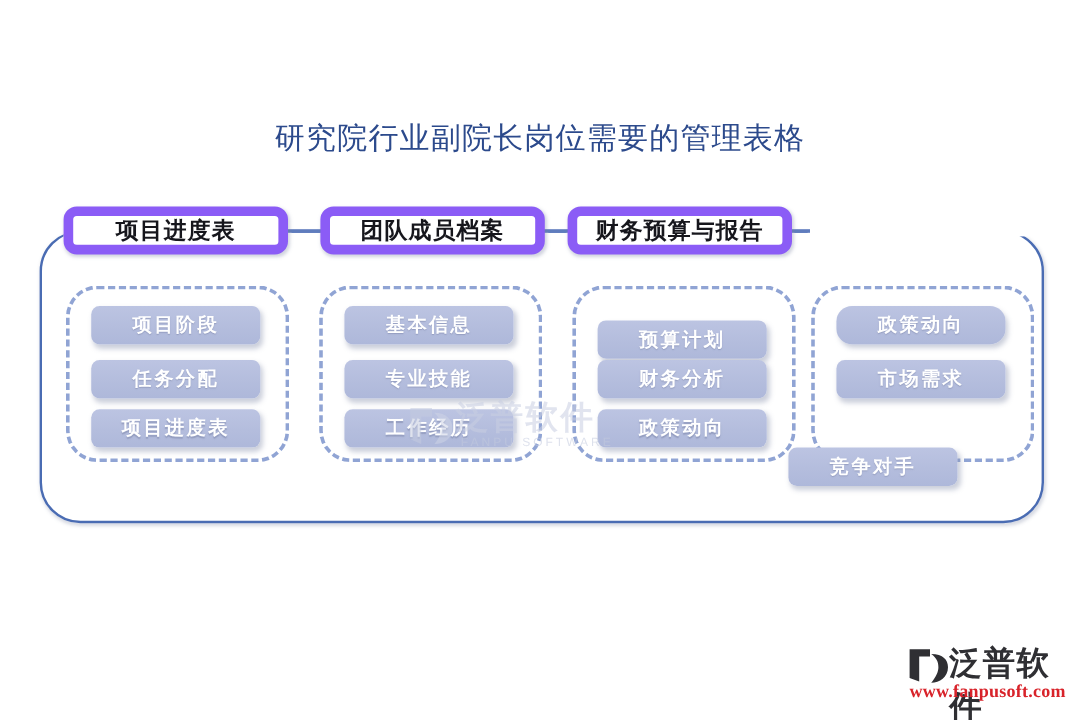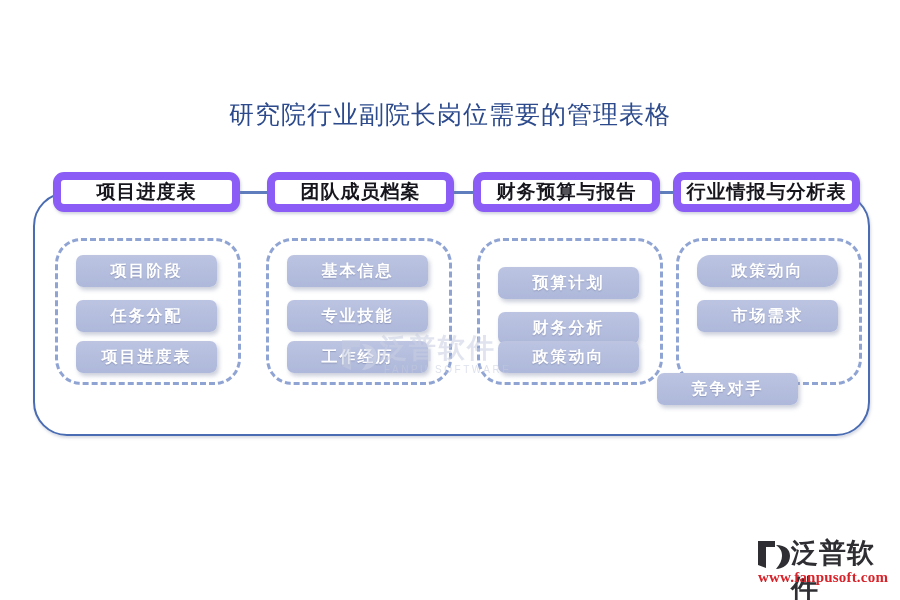--- a/index.html
+++ b/index.html
@@ -205,30 +205,27 @@
     <span>工作经历</span>
   </div>
 
   <div class="header-box" style="left:473px;top:172px;width:187px;">
     <span>财务预算与报告</span>
   </div>
   <div class="dashed-box" style="left:477px;width:186px;"></div>
   <div class="pill" style="left:498px;top:267px;width:141px;">
     <span>预算计划</span>
   </div>
-  <div class="pill" style="left:498px;top:312px;width:141px;">
+  <div class="pill" style="left:498px;top:300px;width:141px;">
     <span>财务分析</span>
   </div>
   <div class="pill" style="left:498px;top:341px;width:141px;">
     <span>政策动向</span>
   </div>
 
-  <div class="header-box" style="left:673px;top:172px;width:187px;">
-    <span>行业情报与分析表</span>
-  </div>
   <div class="dashed-box" style="left:676px;width:186px;"></div>
   <div class="pill" style="left:697px;top:255px;width:141px;border-radius:13px;">
     <span>政策动向</span>
   </div>
   <div class="pill" style="left:697px;top:300px;width:141px;">
     <span>市场需求</span>
   </div>
   <div class="pill" style="left:657px;top:341px;width:141px;margin-top:32px;">
     <span>竞争对手</span>
   </div>

